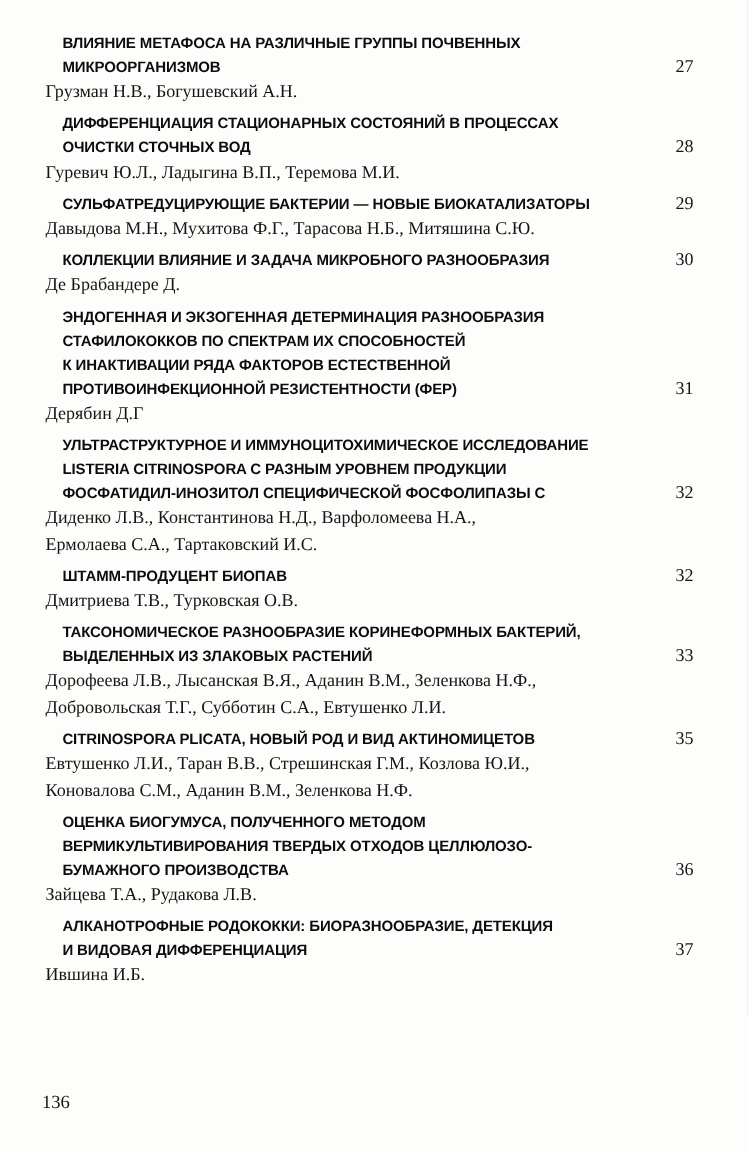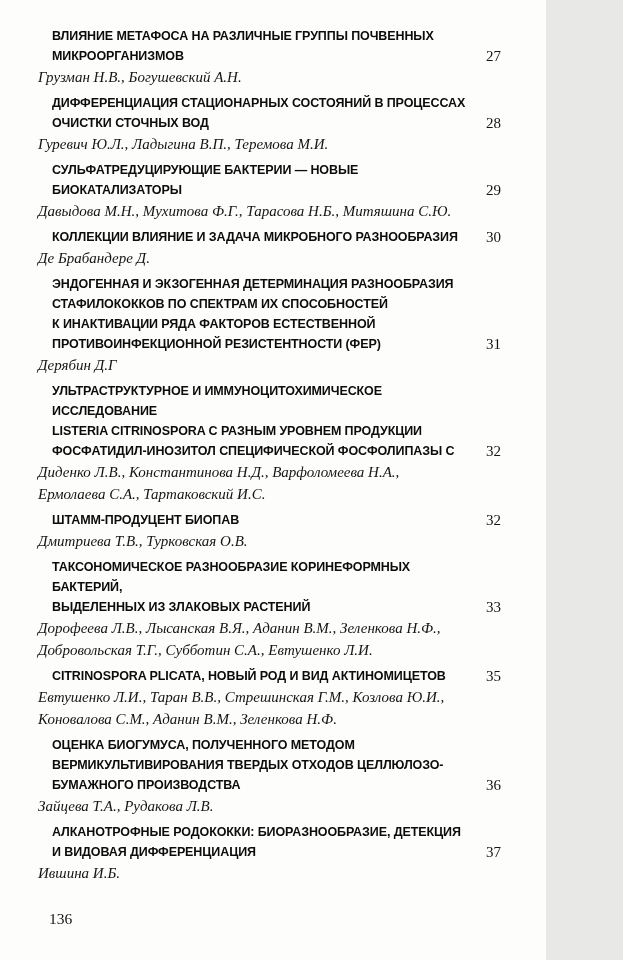--- a/index.html
+++ b/index.html
@@ -2,21 +2,21 @@
 <html><head>
 <meta charset="utf-8">
 <style>
   html, body {
     margin: 0;
     padding: 0;
     background: #e8e8e6;
   }
   .page {
     position: relative;
-    width: 546px;
+    width: 623px;
     height: 960px;
     background: #fdfdfb;
     overflow: hidden;
     font-family: "Liberation Serif", serif;
     color: #111111;
     box-sizing: border-box;
     padding: 26px 26px 0 38px;
   }
   .toc-list {
     width: 100%;
@@ -47,25 +47,24 @@
     font-size: 15px;
     line-height: 20px;
     color: #141414;
   }
   .authors {
     font-family: "Liberation Serif", serif;
     font-size: 15px;
     line-height: 22px;
     white-space: pre-line;
     color: #141414;
-    font-style: italic;
   }
   .footer {
     position: absolute;
-    left: 49px;
+    left: 35px;
     bottom: 32px;
     font-family: "Liberation Serif", serif;
     font-size: 15.5px;
     color: #141414;
   }
 </style>
 </head>
 <body>
 
 <div class="page">

